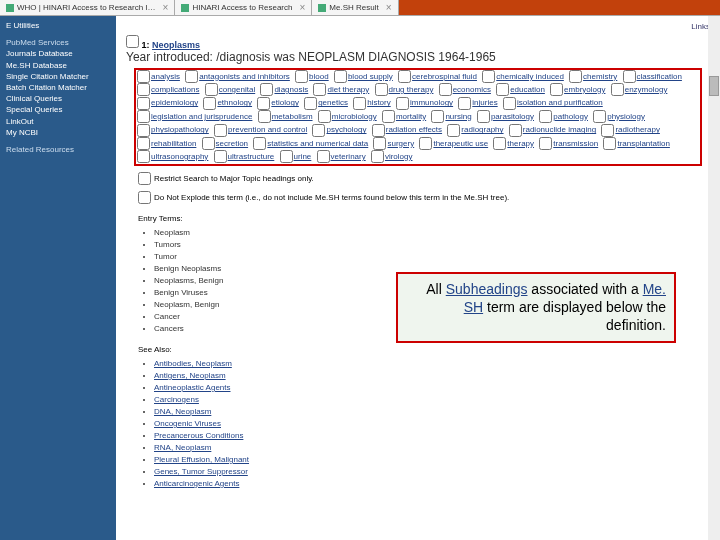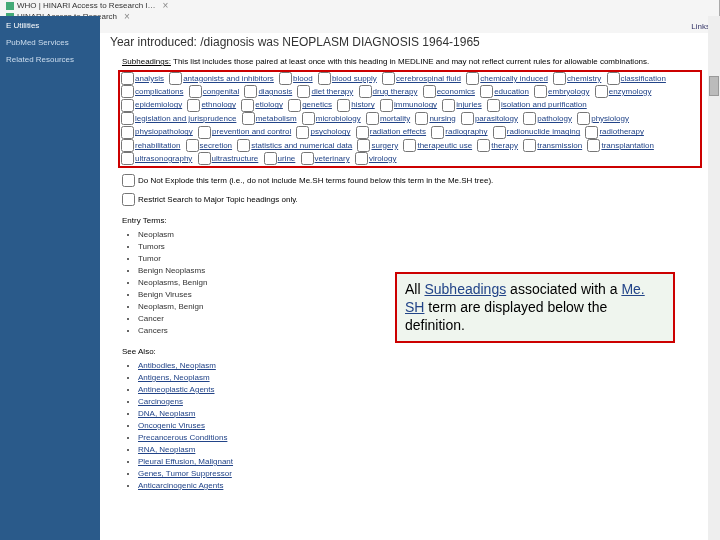--- a/index.html
+++ b/index.html
@@ -1,42 +1,42 @@
 <!DOCTYPE html>
 <html><head>
 <meta charset="utf-8">
 <style>
   * { margin: 0; padding: 0; box-sizing: border-box; }
   body { font-family: Arial, sans-serif; font-size: 9px; background: #fff; width: 720px; height: 540px; overflow: hidden; }
-  .tabs { display: flex; height: 16px; background: #c2410c; border-bottom: 1px solid #aaa; flex-direction: column; }
+  .tabs { display: flex; height: 16px; background: #c2410c; border-bottom: 1px solid #aaa; }
   .tab { display: flex; align-items: center; padding: 0 6px; border-right: 1px solid #aaa; background: #f5f5f5; font-size: 8px; color: #333; gap: 3px; }
   .tab-icon { width: 8px; height: 8px; background: #4a7; display: inline-block; }
   .tab-close { color: #888; font-size: 10px; margin-left: 4px; }
   .content { display: flex; height: calc(100% - 16px); }
-  .sidebar { width: 100px; background: #2a5a8a; color: #fff; padding: 4px 6px; font-size: 8px; line-height: 1.4; flex-shrink: 0; }
+  .sidebar { width: 116px; background: #2a5a8a; color: #fff; padding: 4px 6px; font-size: 8px; line-height: 1.4; flex-shrink: 0; }
   .sidebar-heading { color: #cde; margin-top: 6px; font-size: 8px; }
   .sidebar-item { color: #fff; cursor: pointer; }
   .main { flex: 1; padding: 6px 10px; overflow-y: auto; position: relative; }
   .links { text-align: right; color: #336; font-size: 8px; margin-bottom: 4px; }
   .result-num { font-weight: bold; font-size: 9px; }
   .result-title { color: #224488; text-decoration: underline; font-weight: bold; }
   .definition { font-size: 8px; color: #333; margin: 4px 0 6px 12px; line-height: 1.3; }
   .year-intro { font-size: 12px; color: #333; }
   .subheadings-label { font-size: 8px; margin: 8px 0 4px 12px; }
   .sh-box { border: 2px solid #c00; margin: 4px 8px; font-size: 8px; line-height: 1.6; }
   .sh-item { display: inline; white-space: nowrap; margin-right: 2px; }
   .sh-item input { vertical-align: middle; margin: 0 1px; }
   .sh-item a { color: #224488; text-decoration: underline; }
   .restrict { margin: 6px 0 2px 12px; font-size: 8px; }
   .restrict input { vertical-align: middle; margin-right: 3px; }
   .section-label { font-size: 8px; margin: 10px 0 4px 12px; }
   .term-list { margin-left: 28px; font-size: 8px; line-height: 1.5; }
   .term-list li { list-style: disc; color: #333; }
   .see-also-list li a { color: #224488; text-decoration: underline; }
-  .callout { position: absolute; left: 295px; top: 256px; width: 280px; border: 2px solid #c00; background: #eff5ee; padding: 6px 8px; font-size: 14px; font-family: Arial; line-height: 1.3; }
+  .callout { position: absolute; left: 280px; top: 256px; width: 280px; border: 2px solid #c00; background: #eff5ee; padding: 6px 8px; font-size: 14px; font-family: Arial; line-height: 1.3; text-align: right; }
   .callout .hl { color: #224488; text-decoration: underline; }
   .scrollbar { position: absolute; right: 0; top: 16px; bottom: 0; width: 12px; background: #eee; }
   .scrollbar-thumb { position: absolute; left: 1px; right: 1px; top: 60px; height: 20px; background: #bbb; border: 1px solid #999; }
 </style>
 </head>
 <body>
 
 <div class="tabs">
   <div class="tab">
       <span class="tab-icon"></span>
@@ -54,30 +54,44 @@
       <span class="tab-close">×</span>
     </div>
 </div>
 
 <div class="content">
   <div class="sidebar">
     <div id="sb-top">
         <div class="sidebar-item">E Utilities</div>
       </div>
     <div class="sidebar-heading">PubMed Services</div>
+    <div id="sb-s1">
+        <div class="sidebar-item">Journals Database</div>
+        <div class="sidebar-item">Me.SH Database</div>
+        <div class="sidebar-item">Single Citation Matcher</div>
+        <div class="sidebar-item">Batch Citation Matcher</div>
+        <div class="sidebar-item">Clinical Queries</div>
+        <div class="sidebar-item">Special Queries</div>
+        <div class="sidebar-item">LinkOut</div>
+        <div class="sidebar-item">My NCBI</div>
+      </div>
     <div class="sidebar-heading">Related Resources</div>
   </div>
 
   <div class="main">
     <div class="links">Links</div>
+    <div>
+      <input type="checkbox" style="">
+      <span class="result-num">1:</span>
+      <a href="#" class="result-title">Neoplasms</a>
+    </div>
     <div class="year-intro">Year introduced: /diagnosis was NEOPLASM DIAGNOSIS 1964-1965</div>
-    <div class="subheadings-label"><u>Subheadings:</u> <span id="shlabel">This list includes those paired at least once with this heading in MEDLINE and may not reflect current rules for allowable combinations.</span></div>
     <div class="sh-box" id="shbox"><span class="sh-item"><input type="checkbox" style=""><a href="#">analysis</a></span> <span class="sh-item"><input type="checkbox" style=""><a href="#">antagonists and inhibitors</a></span> <span class="sh-item"><input type="checkbox" style=""><a href="#">blood</a></span> <span class="sh-item"><input type="checkbox" style=""><a href="#">blood supply</a></span> <span class="sh-item"><input type="checkbox" style=""><a href="#">cerebrospinal fluid</a></span> <span class="sh-item"><input type="checkbox" style=""><a href="#">chemically induced</a></span> <span class="sh-item"><input type="checkbox" style=""><a href="#">chemistry</a></span> <span class="sh-item"><input type="checkbox" style=""><a href="#">classification</a></span> <span class="sh-item"><input type="checkbox" style=""><a href="#">complications</a></span> <span class="sh-item"><input type="checkbox" style=""><a href="#">congenital</a></span> <span class="sh-item"><input type="checkbox" style=""><a href="#">diagnosis</a></span> <span class="sh-item"><input type="checkbox" style=""><a href="#">diet therapy</a></span> <span class="sh-item"><input type="checkbox" style=""><a href="#">drug therapy</a></span> <span class="sh-item"><input type="checkbox" style=""><a href="#">economics</a></span> <span class="sh-item"><input type="checkbox" style=""><a href="#">education</a></span> <span class="sh-item"><input type="checkbox" style=""><a href="#">embryology</a></span> <span class="sh-item"><input type="checkbox" style=""><a href="#">enzymology</a></span> <span class="sh-item"><input type="checkbox" style=""><a href="#">epidemiology</a></span> <span class="sh-item"><input type="checkbox" style=""><a href="#">ethnology</a></span> <span class="sh-item"><input type="checkbox" style=""><a href="#">etiology</a></span> <span class="sh-item"><input type="checkbox" style=""><a href="#">genetics</a></span> <span class="sh-item"><input type="checkbox" style=""><a href="#">history</a></span> <span class="sh-item"><input type="checkbox" style=""><a href="#">immunology</a></span> <span class="sh-item"><input type="checkbox" style=""><a href="#">injuries</a></span> <span class="sh-item"><input type="checkbox" style=""><a href="#">isolation and purification</a></span> <span class="sh-item"><input type="checkbox" style=""><a href="#">legislation and jurisprudence</a></span> <span class="sh-item"><input type="checkbox" style=""><a href="#">metabolism</a></span> <span class="sh-item"><input type="checkbox" style=""><a href="#">microbiology</a></span> <span class="sh-item"><input type="checkbox" style=""><a href="#">mortality</a></span> <span class="sh-item"><input type="checkbox" style=""><a href="#">nursing</a></span> <span class="sh-item"><input type="checkbox" style=""><a href="#">parasitology</a></span> <span class="sh-item"><input type="checkbox" style=""><a href="#">pathology</a></span> <span class="sh-item"><input type="checkbox" style=""><a href="#">physiology</a></span> <span class="sh-item"><input type="checkbox" style=""><a href="#">physiopathology</a></span> <span class="sh-item"><input type="checkbox" style=""><a href="#">prevention and control</a></span> <span class="sh-item"><input type="checkbox" style=""><a href="#">psychology</a></span> <span class="sh-item"><input type="checkbox" style=""><a href="#">radiation effects</a></span> <span class="sh-item"><input type="checkbox" style=""><a href="#">radiography</a></span> <span class="sh-item"><input type="checkbox" style=""><a href="#">radionuclide imaging</a></span> <span class="sh-item"><input type="checkbox" style=""><a href="#">radiotherapy</a></span> <span class="sh-item"><input type="checkbox" style=""><a href="#">rehabilitation</a></span> <span class="sh-item"><input type="checkbox" style=""><a href="#">secretion</a></span> <span class="sh-item"><input type="checkbox" style=""><a href="#">statistics and numerical data</a></span> <span class="sh-item"><input type="checkbox" style=""><a href="#">surgery</a></span> <span class="sh-item"><input type="checkbox" style=""><a href="#">therapeutic use</a></span> <span class="sh-item"><input type="checkbox" style=""><a href="#">therapy</a></span> <span class="sh-item"><input type="checkbox" style=""><a href="#">transmission</a></span> <span class="sh-item"><input type="checkbox" style=""><a href="#">transplantation</a></span> <span class="sh-item"><input type="checkbox" style=""><a href="#">ultrasonography</a></span> <span class="sh-item"><input type="checkbox" style=""><a href="#">ultrastructure</a></span> <span class="sh-item"><input type="checkbox" style=""><a href="#">urine</a></span> <span class="sh-item"><input type="checkbox" style=""><a href="#">veterinary</a></span> <span class="sh-item"><input type="checkbox" style=""><a href="#">virology</a></span> </div>
+    <div class="restrict"><input type="checkbox" style=""><span>Restrict Search to Major Topic headings only.</span></div>
     <div class="restrict"><input type="checkbox" style=""><span>Do Not Explode this term (i.e., do not include Me.SH terms found below this term in the Me.SH tree).</span></div>
-    <div class="restrict"><input type="checkbox" style=""><span>Restrict Search to Major Topic headings only.</span></div>
     <div class="section-label">Entry Terms:</div>
     <ul class="term-list" id="entrylist">
         <li>Neoplasm</li>
         <li>Tumors</li>
         <li>Tumor</li>
         <li>Benign Neoplasms</li>
         <li>Neoplasms, Benign</li>
         <li>Benign Viruses</li>
         <li>Neoplasm, Benign</li>
         <li>Cancer</li>

